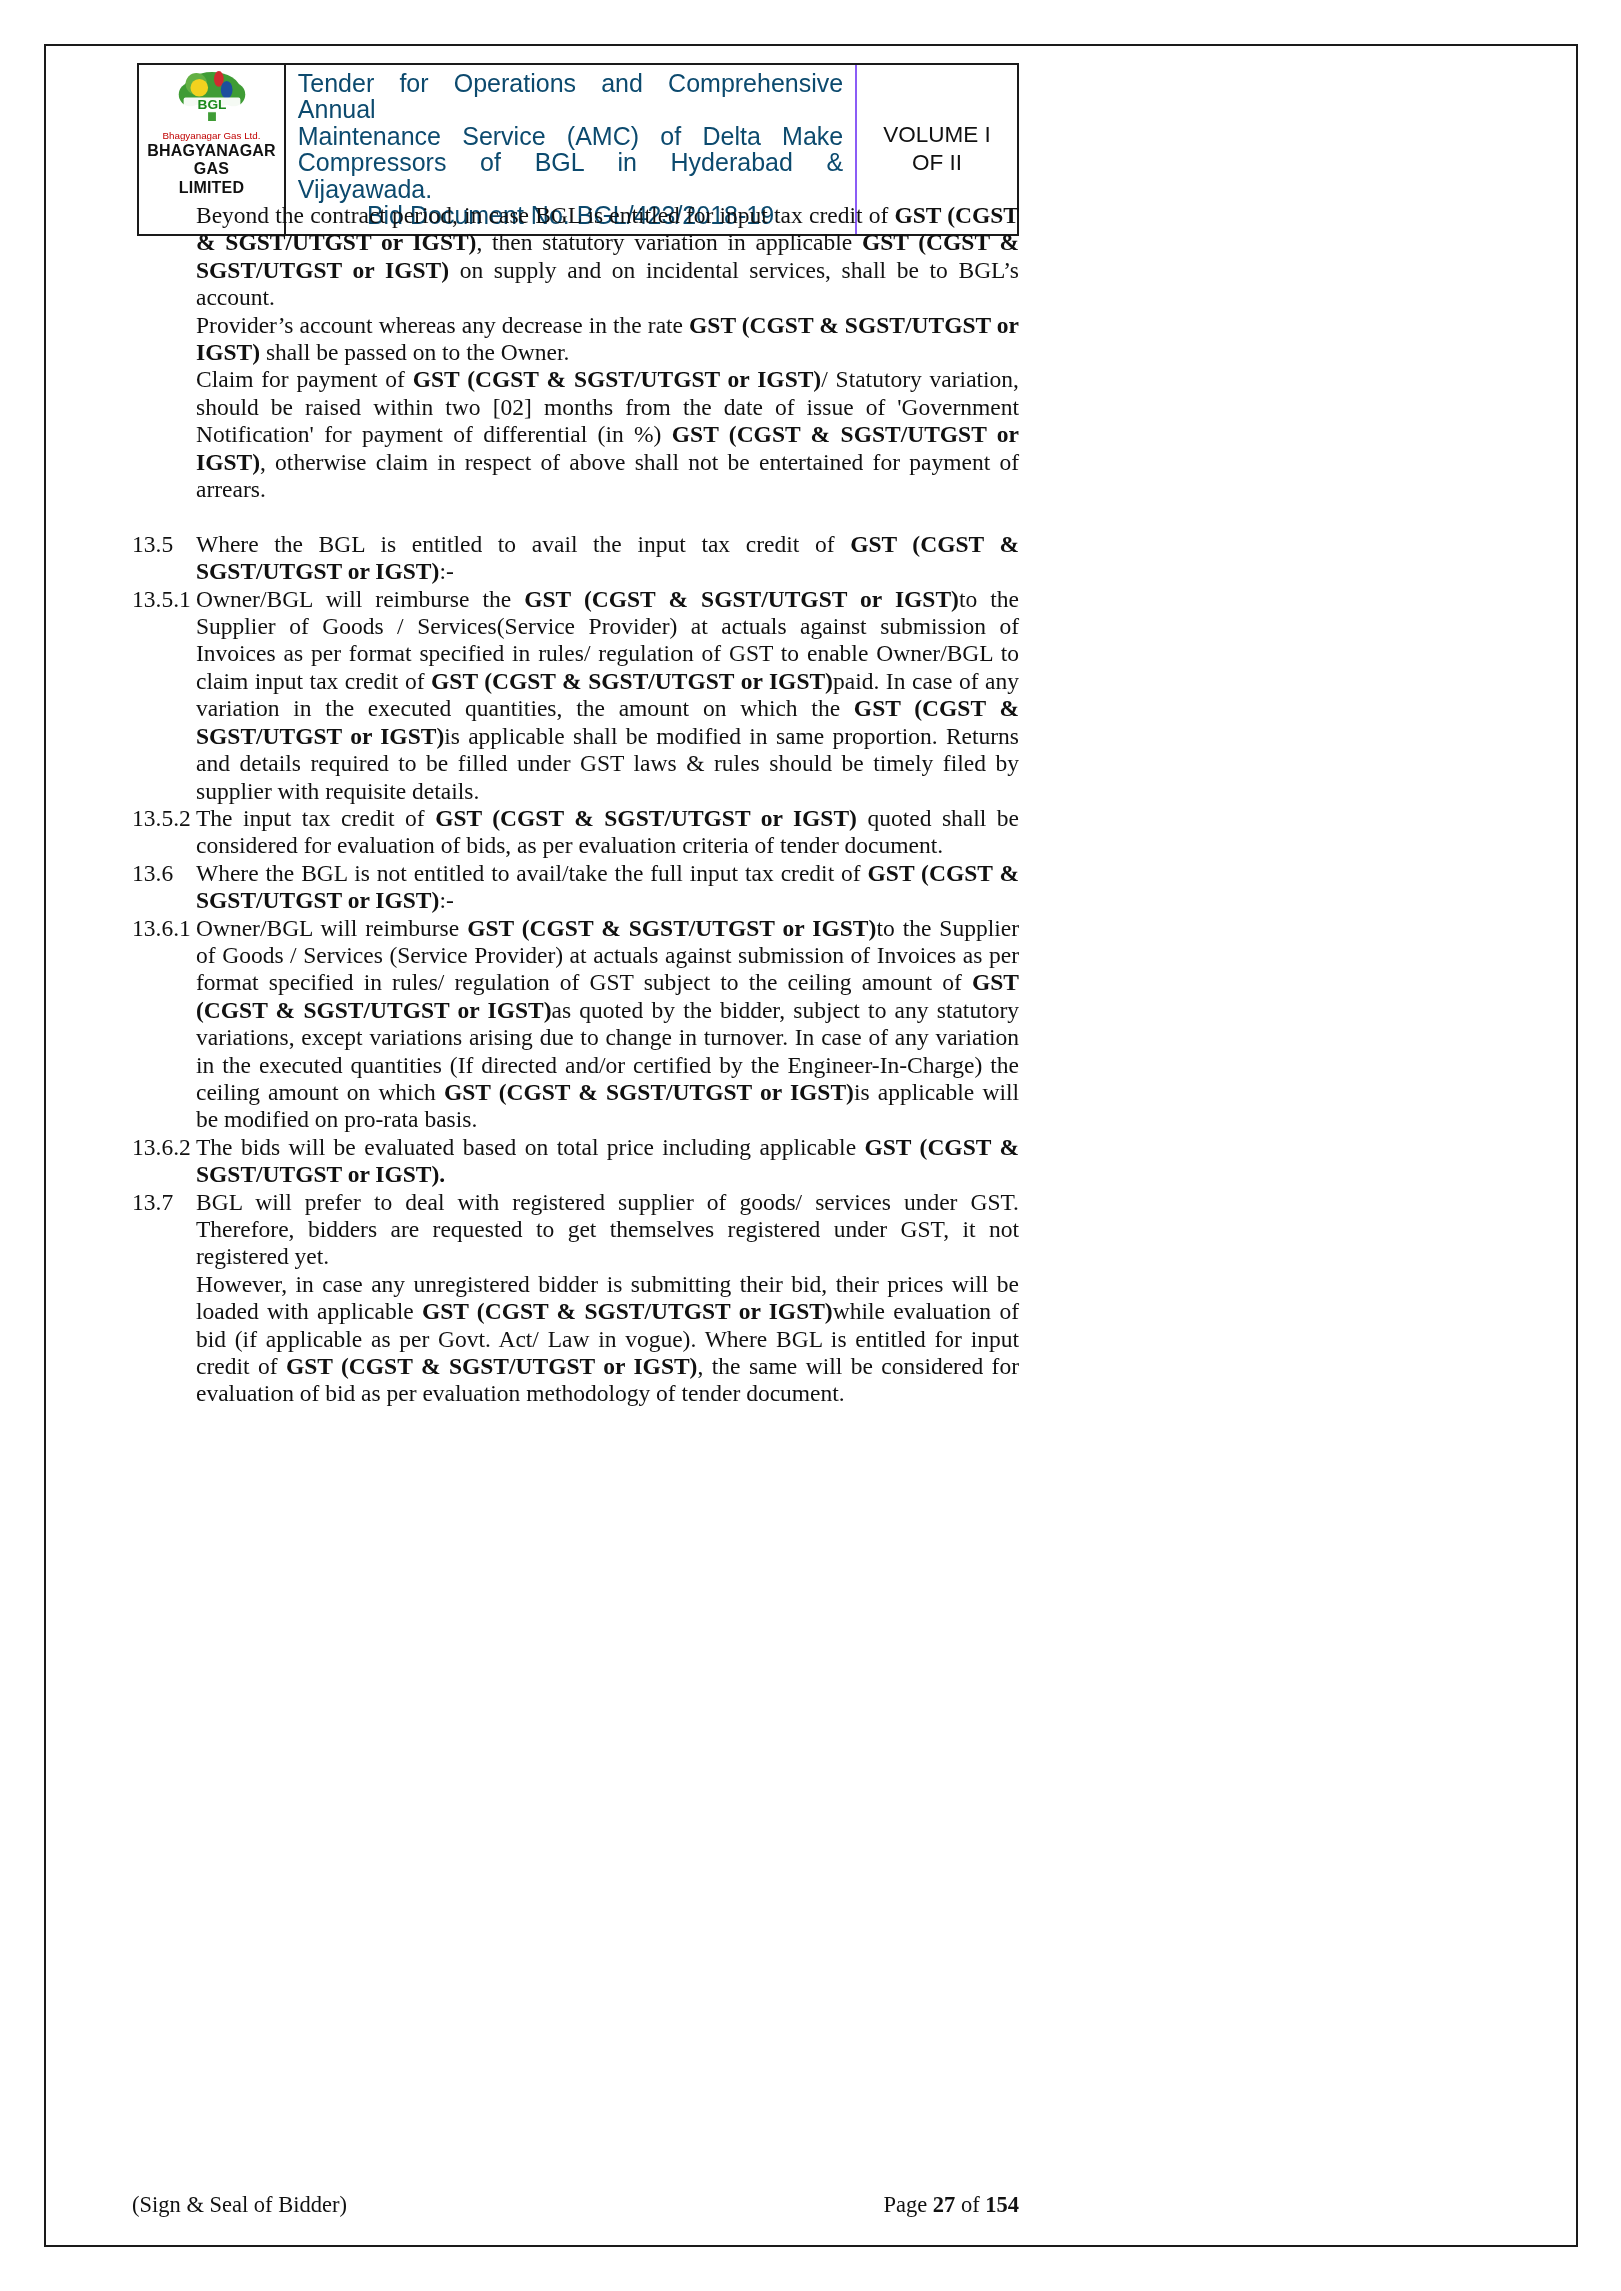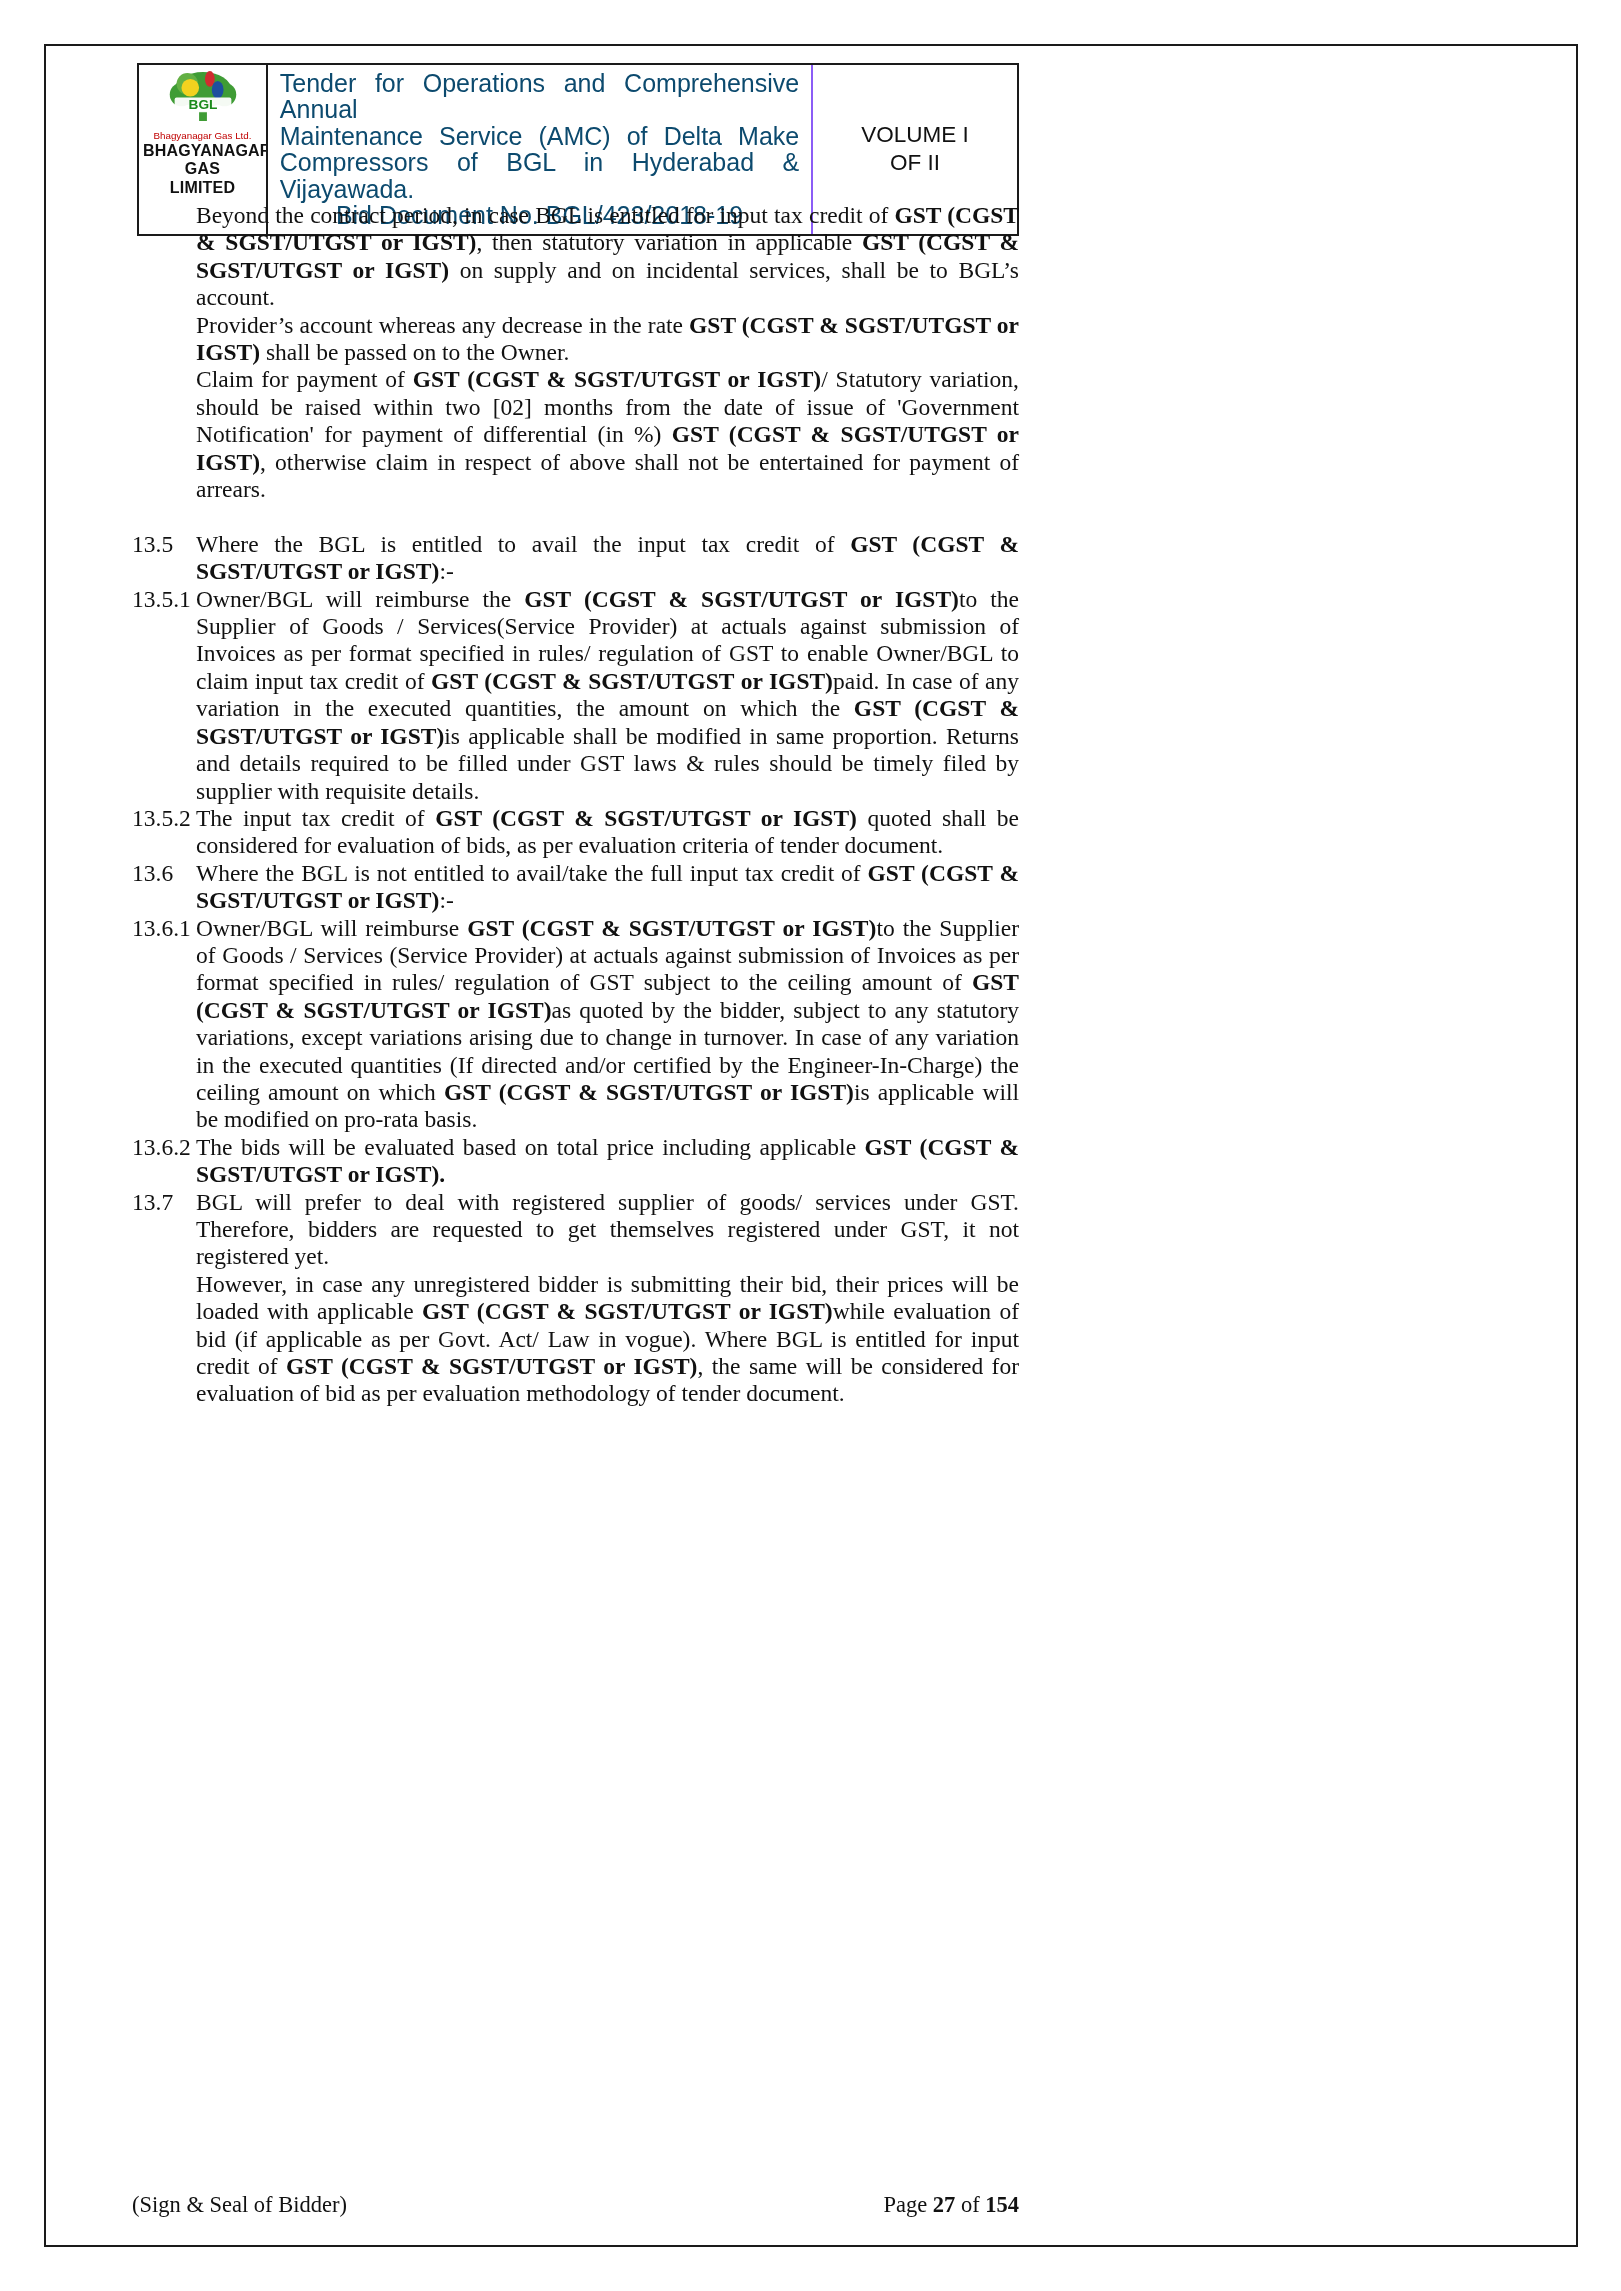--- a/index.html
+++ b/index.html
@@ -25,21 +25,21 @@
   .header {
     position: absolute; left: 137px; top: 63px;
     width: 882px;
     display: flex;
     border: 2px solid #1a1a1a;
     background: #ffffff;
     font-family: "Liberation Sans", sans-serif;
   }
   .cell { min-height: 116px; }
   .logo-cell {
-    width: 129px; flex-shrink: 0;
+    width: 147px; flex-shrink: 0;
     border-right: 2px solid #1a1a1a;
     padding: 2.9px 3.9px 2px 3.9px;
     text-align: center;
     overflow: hidden;
   }
   .logo-tagline {
     font-size: 9.8px; line-height: 10.8px;
     color: #c00000;
     margin-top: -2px;
   }
@@ -53,21 +53,21 @@
     flex: 1;
     border-right: 2px solid #8b5cf6;
     padding: 4.9px 11.8px;
     font-size: 25px; line-height: 26.5px;
     color: #0c4a6e;
   }
   .tline { text-align: justify; }
   .tline.just { text-align-last: justify; }
   .tline.center { text-align: right; text-align-last: center; }
   .volume-cell {
-    width: 204px; flex-shrink: 0;
+    width: 160px; flex-shrink: 0;
     display: flex; flex-direction: column;
     justify-content: center; align-items: center;
     font-size: 22.5px; line-height: 28px;
     color: #111111;
   }
 
   
   .doc-body {
     position: absolute; left: 132px; top: 202px;
     width: 887px;

